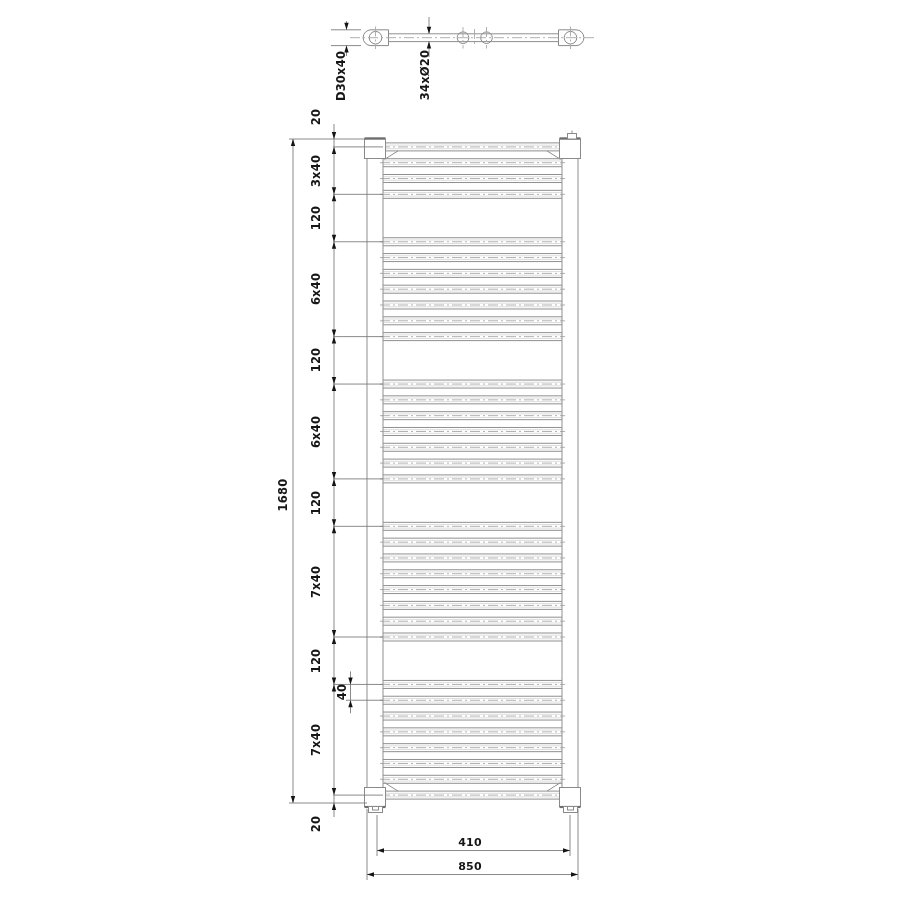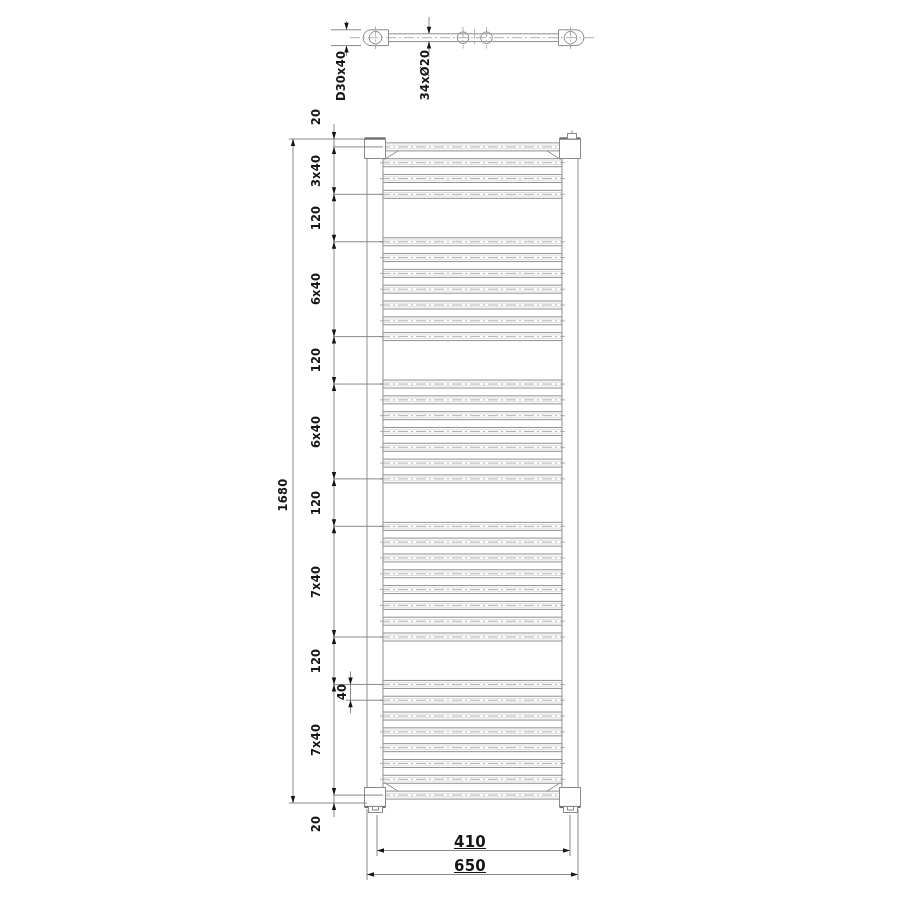--- a/index.html
+++ b/index.html
@@ -18,21 +18,21 @@
   .dim{stroke:#7d7d7d;stroke-width:0.9;fill:none;}
   .cap{fill:#ffffff;stroke:#8a8a8a;stroke-width:1;}
   .cir{fill:none;stroke:#8a8a8a;stroke-width:1;}
   .ar{fill:#141414;stroke:none;}
   .dimlabel{
     position:absolute;
     font-size:11.5px;font-weight:700;color:#161616;
     white-space:nowrap;letter-spacing:.2px;
     transform:translate(-50%,-50%) rotate(-90deg);
   }
-  .dimlabel.h{transform:translate(-50%,-50%);font-size:15px;text-decoration:underline;}
+  .dimlabel.h{transform:translate(-50%,-50%);font-size:11px;}
 </style>
 </head>
 <body>
 
 <div class="canvas">
 
   <svg class="dwg" id="dwg" width="900" height="899" viewBox="0 0 900 899">
       <line x1="383" y1="145.1047619047619" x2="562" y2="145.1047619047619" class="lt"></line>
       <line x1="383" y1="148.7047619047619" x2="562" y2="148.7047619047619" class="lt"></line>
       <line x1="383" y1="142.9047619047619" x2="562" y2="142.9047619047619" class="ln"></line>
@@ -314,14 +314,14 @@
   <div class="dimlabel" style="left:316px;top:432px">6x40</div>
   <div class="dimlabel" style="left:316px;top:503px">120</div>
   <div class="dimlabel" style="left:316px;top:582px">7x40</div>
   <div class="dimlabel" style="left:316px;top:661px">120</div>
   <div class="dimlabel" style="left:316px;top:740px">7x40</div>
   <div class="dimlabel" style="left:316px;top:824px">20</div>
 
   <div class="dimlabel" style="left:342px;top:692px">40</div>
 
   <div class="dimlabel h" style="left:470px;top:842px">410</div>
-  <div class="dimlabel h" style="left:470px;top:866px">650</div>
+  <div class="dimlabel h" style="left:470px;top:866px">850</div>
 </div>
 
 </body></html>

